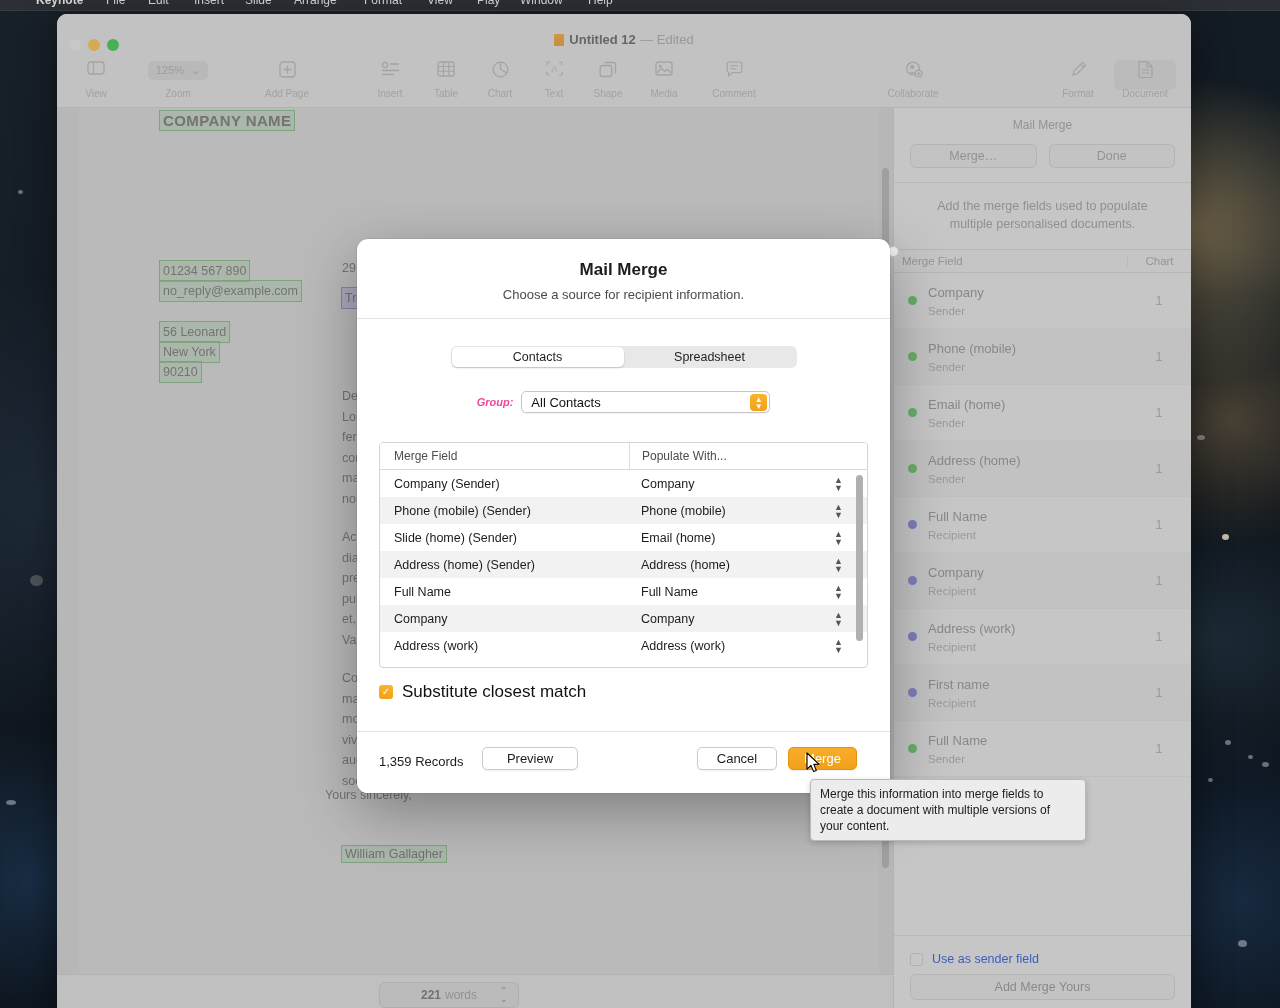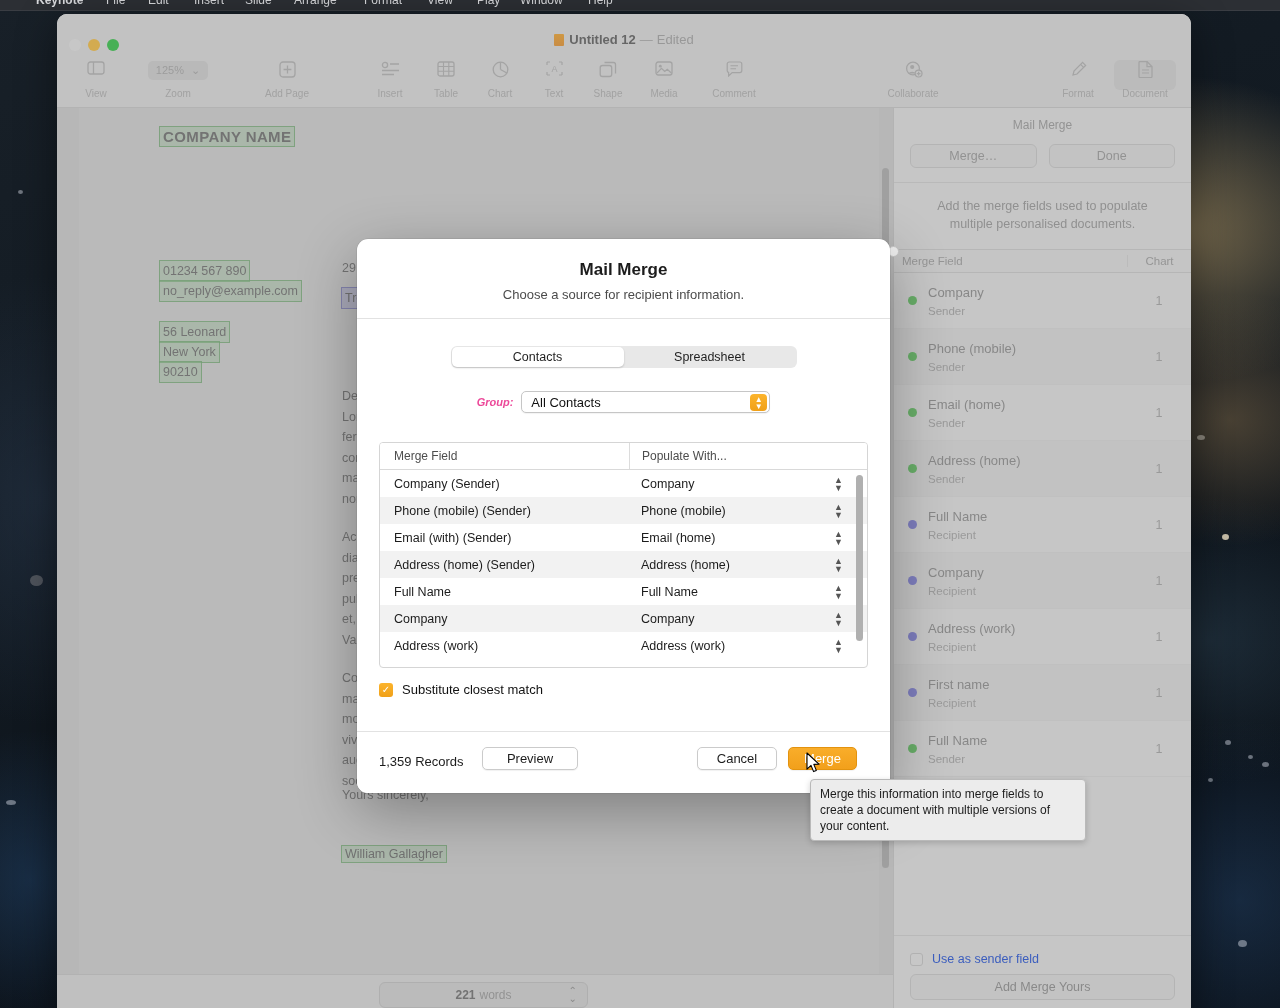--- a/index.html
+++ b/index.html
@@ -130,53 +130,52 @@
     background: rgba(150,150,210,.38);
     outline: 1px solid rgba(120,120,190,.85);
     display: inline-block;
     color: #6b6b6b;
   }
   #company-name {
     position: absolute; left: 81px; top: 3px;
     font-weight: bold; font-size: 15px; letter-spacing: .4px;
     padding: 1px 3px;
     color: #6e6e6e;
-    margin-top: 16px;
   }
   .blk { position: absolute; font-size: 12.5px; color: #6e6e6e; line-height: 20px; }
   #phone  { left: 81px; top: 153px; padding: 0 3px; }
   #email  { left: 81px; top: 173px; padding: 0 3px; }
   #addr1  { left: 81px; top: 214px; padding: 0 3px; }
   #addr2  { left: 81px; top: 234px; padding: 0 3px; }
   #addr3  { left: 81px; top: 254px; padding: 0 3px; }
   #date   { left: 263px; top: 150px; color: #6e6e6e; }
   #recipient-block { position: absolute; left: 263px; top: 180px; }
   #recipient-block div { padding: 0 3px; font-size: 12.5px; line-height: 20px; }
   #body { position: absolute; left: 263px; top: 278px; width: 300px;
           font-size: 12.5px; line-height: 20.5px; color: #6e6e6e; }
   #body p { margin-bottom: 18px; }
-  #signoff { position: absolute; left: 263px; top: 680px; font-size: 12.5px; color: #6e6e6e; }
+  #signoff { position: absolute; left: 246px; top: 680px; font-size: 12.5px; color: #6e6e6e; }
   #signature { position: absolute; left: 263px; top: 738px; font-size: 12.5px;
                padding: 1px 3px; }
 
   
   #doc-scroll {
     position: absolute; right: 4px; top: 60px; width: 7px; height: 700px;
     background: #9d9d9d; border-radius: 4px; opacity: .65;
     z-index: 30;
   }
 
   
   #bottombar {
     position: absolute; bottom: 0; left: 0; width: 836px; height: 40px;
     background: #dcdcdc;
     border-top: 1px solid #c7c7c7;
   }
   #wordcount {
-    position: absolute; left: 322px; top: 7px; width: 209px; height: 26px;
+    position: absolute; left: 322px; top: 7px; width: 140px; height: 26px;
     background: #d4d4d4; border: 1px solid #c3c3c3; border-radius: 6px;
     display: flex; align-items: center; justify-content: center;
     font-size: 12px; color: #9a9a9a; gap: 4px;
   }
   #wordcount .num { color: #6d6d6d; font-weight: bold; }
   #wordcount .stepper {
     position: absolute; right: 10px; color: #8e8e8e; font-size: 10px; line-height: 8px;
   }
 
   
@@ -335,21 +334,21 @@
   #subst-row {
     position: absolute; left: 22px; top: 443px;
     display: flex; align-items: center; gap: 9px;
   }
   #subst-box {
     width: 14px; height: 14px; border-radius: 3px;
     background: linear-gradient(#fcb42c, #f0a018);
     display: flex; align-items: center; justify-content: center;
     color: #fff; font-size: 10px; line-height: 10px;
   }
-  #subst-lbl { font-size: 13px; color: #121212; }
+  #subst-lbl { font-size: 17px; color: #121212; }
 
   #sheet-foot {
     position: absolute; left: 0; right: 0; bottom: 0; height: 62px;
     border-top: 1px solid #e2e2e2;
     background: #fff;
   }
   #records-lbl {
     position: absolute; left: 22px; top: 22px; font-size: 13px; color: #1c1c1c;
   }
   .sheet-btn {
@@ -735,21 +734,21 @@
           </span>
         </div>
         <div class="tr alt">
           <span class="td1">Phone (mobile) (Sender)</span>
           <span class="td2">
             <span>Phone (mobile)</span>
             <span class="chev">▲<br>▼</span>
           </span>
         </div>
         <div class="tr">
-          <span class="td1">Email (with) (Sender)</span>
+          <span class="td1">Slide (home) (Sender)</span>
           <span class="td2">
             <span>Email (home)</span>
             <span class="chev">▲<br>▼</span>
           </span>
         </div>
         <div class="tr alt">
           <span class="td1">Address (home) (Sender)</span>
           <span class="td2">
             <span>Address (home)</span>
             <span class="chev">▲<br>▼</span>

